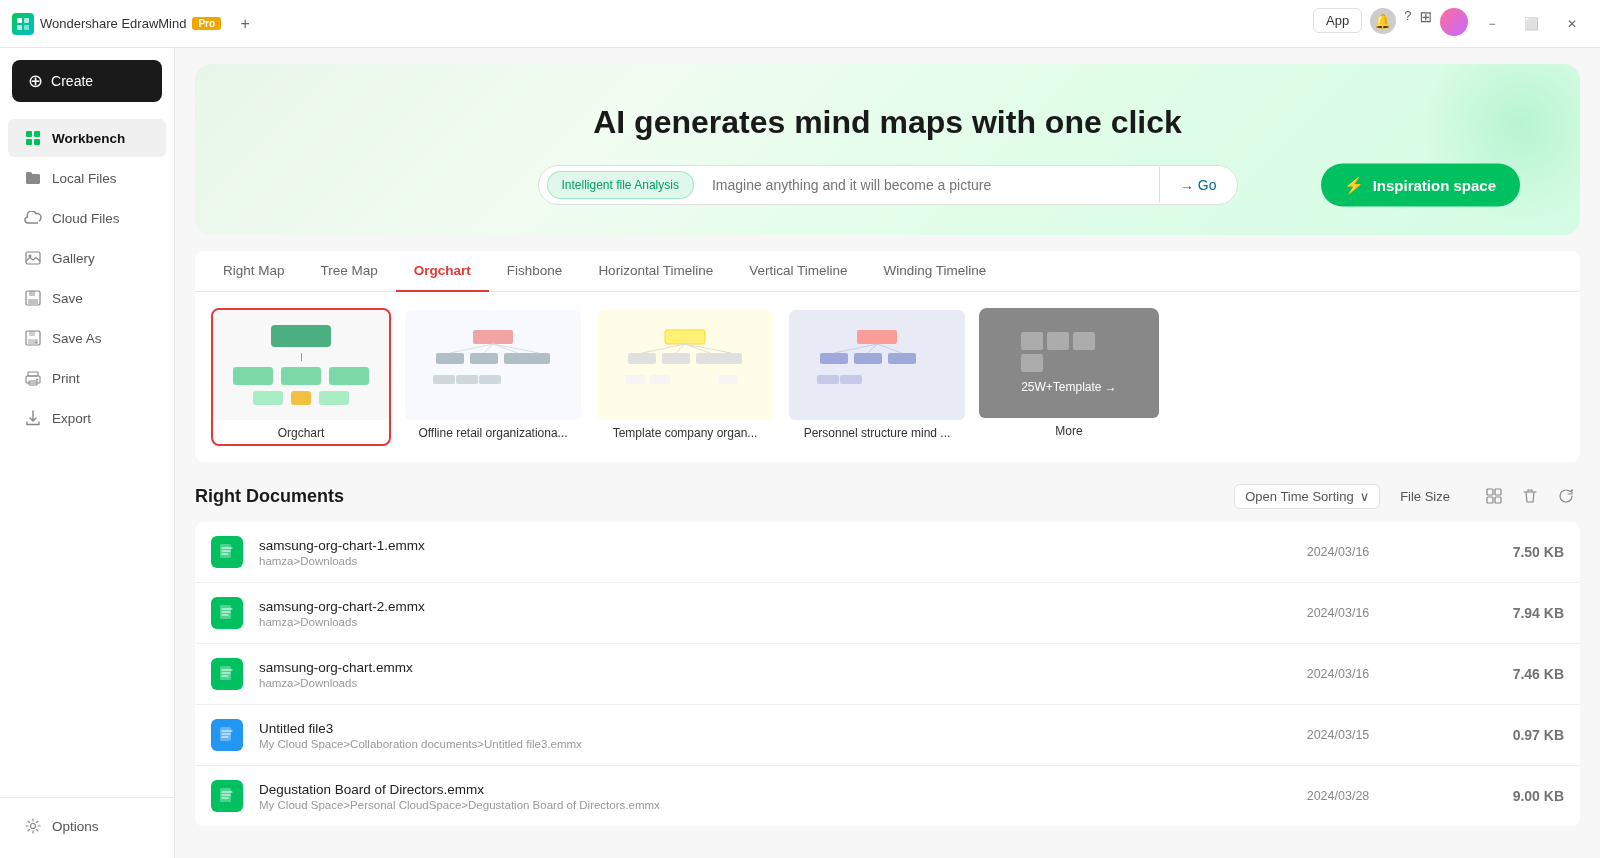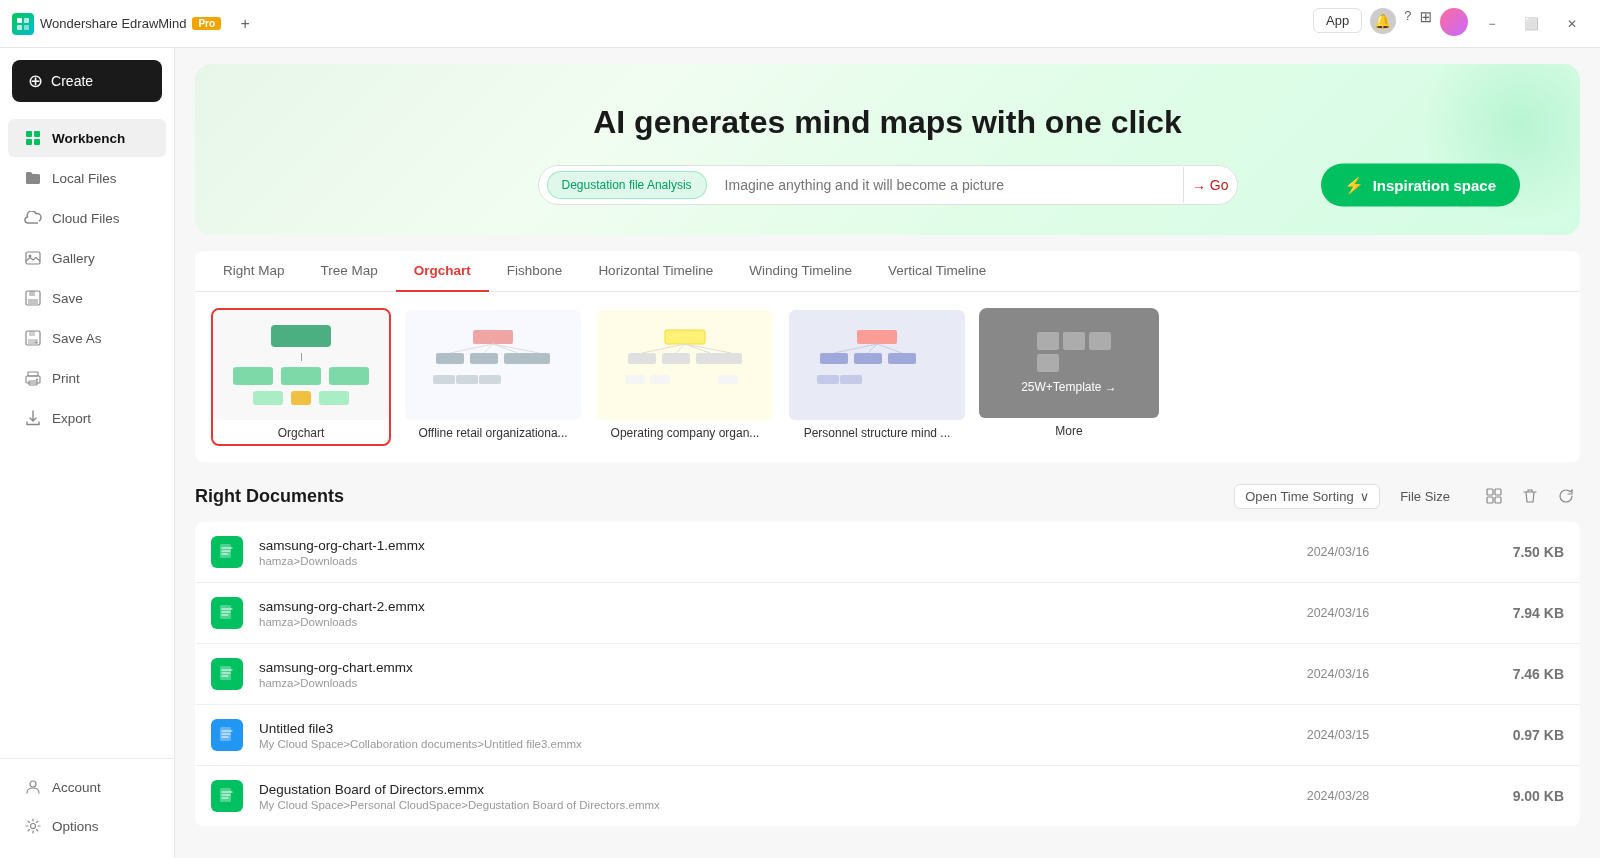--- a/index.html
+++ b/index.html
@@ -119,23 +119,23 @@
       outline: none;
       font-size: 14px;
       color: #999;
       padding: 0 10px;
       background: transparent;
     }
     .hero-search-go {
       display: flex;
       align-items: center;
       gap: 6px;
-      padding: 10px 8px;
+      padding: 10px 20px;
       border-left: 1px solid #e0e0e0;
-      color: #b91c1c;
+      color: #0369a1;
       font-size: 14px;
       cursor: pointer;
     }
     .inspiration-btn {
       background: #00c060;
       color: white;
       border: none;
       border-radius: 30px;
       padding: 12px 24px;
       font-size: 15px;
@@ -412,67 +412,58 @@
           <path d="M2 12v2.5h12V12" stroke="#888" stroke-width="1.4" stroke-linecap="round" fill="none"></path>
         </svg>
       </div>
       <span>Export</span>
     </div>
 
     <div class="sidebar-bottom">
       <div class="sidebar-item">
         <div class="sidebar-icon">
           <svg width="16" height="16" viewBox="0 0 16 16" fill="none">
-            <circle cx="8" cy="5" r="3" stroke="#888" stroke-width="1.2" fill="none"></circle>
-            <path d="M2 14c0-3.3 2.7-5 6-5s6 1.7 6 5" stroke="#888" stroke-width="1.2" fill="none" stroke-linecap="round"></path>
-          </svg>
-        </div>
-        <span>Account</span>
-      </div>
-      <div class="sidebar-item">
-        <div class="sidebar-icon">
-          <svg width="16" height="16" viewBox="0 0 16 16" fill="none">
             <circle cx="8" cy="8" r="2.5" stroke="#888" stroke-width="1.2" fill="none"></circle>
             <path d="M8 1v2M8 13v2M1 8h2M13 8h2M3.05 3.05l1.41 1.41M11.54 11.54l1.41 1.41M3.05 12.95l1.41-1.41M11.54 4.46l1.41-1.41" stroke="#888" stroke-width="1.2" stroke-linecap="round"></path>
           </svg>
         </div>
         <span>Options</span>
       </div>
     </div>
   </div>
 
   <div class="main-content">
 
     <div class="hero-banner">
       <h1 class="hero-title">AI generates mind maps with one click</h1>
       <div style="display:flex;align-items:center;gap:16px;width:100%;justify-content:center;position:relative;">
         <div class="hero-search">
-          <span class="hero-search-tag">Degustation file Analysis</span>
+          <span class="hero-search-tag">Intelligent file Analysis</span>
           <input type="text" placeholder="Imagine anything and it will become a picture" style="">
           <div class="hero-search-go">
             <span>→ Go</span>
           </div>
         </div>
         <button class="inspiration-btn">
           <span style="font-size:16px;">⚡</span>
           <span>Inspiration space</span>
         </button>
       </div>
     </div>
 
     <div class="template-section">
 
       <div class="template-tabs">
         <div class="tab-item">Right Map</div>
         <div class="tab-item">Tree Map</div>
         <div class="tab-item active">Orgchart</div>
         <div class="tab-item">Fishbone</div>
         <div class="tab-item">Horizontal Timeline</div>
+        <div class="tab-item">Vertical Timeline</div>
         <div class="tab-item">Winding Timeline</div>
-        <div class="tab-item">Vertical Timeline</div>
       </div>
 
       <div class="template-grid">
 
         <div class="template-card selected">
           <div class="template-card-img">
             <div class="orgchart-preview">
               <div class="org-node-top"></div>
               <div style="width:1px;height:8px;background:#999;"></div>
               <div class="org-row">
@@ -521,21 +512,21 @@
               <rect x="100" y="28" width="22" height="11" rx="2" fill="#e0e0e0"></rect>
               <rect x="5" y="50" width="20" height="9" rx="2" fill="#f5f5f5"></rect>
               <rect x="30" y="50" width="20" height="9" rx="2" fill="#f5f5f5"></rect>
               <rect x="98" y="50" width="20" height="9" rx="2" fill="#f5f5f5"></rect>
               <line x1="65" y1="19" x2="22" y2="28" stroke="#ddd" stroke-width="1"></line>
               <line x1="65" y1="19" x2="56" y2="28" stroke="#ddd" stroke-width="1"></line>
               <line x1="65" y1="19" x2="90" y2="28" stroke="#ddd" stroke-width="1"></line>
               <line x1="65" y1="19" x2="111" y2="28" stroke="#ddd" stroke-width="1"></line>
             </svg>
           </div>
-          <div class="template-card-label">Operating company organ...</div>
+          <div class="template-card-label">Template company organ...</div>
         </div>
 
         <div class="template-card">
           <div class="template-card-img" style="background: #e8eaf6;">
             <svg width="130" height="80" viewBox="0 0 130 80">
               <rect x="45" y="5" width="40" height="14" rx="2" fill="#ff8a80" opacity="0.8"></rect>
               <rect x="8" y="28" width="28" height="11" rx="2" fill="#9fa8da"></rect>
               <rect x="42" y="28" width="28" height="11" rx="2" fill="#9fa8da"></rect>
               <rect x="76" y="28" width="28" height="11" rx="2" fill="#9fa8da"></rect>
               <rect x="5" y="50" width="22" height="9" rx="2" fill="#c5cae9"></rect>
@@ -543,21 +534,21 @@
               <line x1="65" y1="19" x2="22" y2="28" stroke="#c5cae9" stroke-width="1"></line>
               <line x1="65" y1="19" x2="56" y2="28" stroke="#c5cae9" stroke-width="1"></line>
               <line x1="65" y1="19" x2="90" y2="28" stroke="#c5cae9" stroke-width="1"></line>
             </svg>
           </div>
           <div class="template-card-label">Personnel structure mind ...</div>
         </div>
 
         <div class="template-more-card">
           <div class="template-more-img">
-            <div style="display:flex;flex-direction:column;align-items:flex-end;gap:8px;">
+            <div style="display:flex;flex-direction:column;align-items:flex-start;gap:8px;">
               <div style="display:flex;gap:4px;flex-wrap:wrap;width:80px;">
                 <div style="width:22px;height:18px;background:rgba(255,255,255,0.3);border-radius:2px;"></div>
                 <div style="width:22px;height:18px;background:rgba(255,255,255,0.3);border-radius:2px;"></div>
                 <div style="width:22px;height:18px;background:rgba(255,255,255,0.3);border-radius:2px;"></div>
                 <div style="width:22px;height:18px;background:rgba(255,255,255,0.3);border-radius:2px;"></div>
               </div>
               <span style="font-size:12px;color:white;">25W+Template →</span>
             </div>
           </div>
           <div class="template-card-label">More</div>

